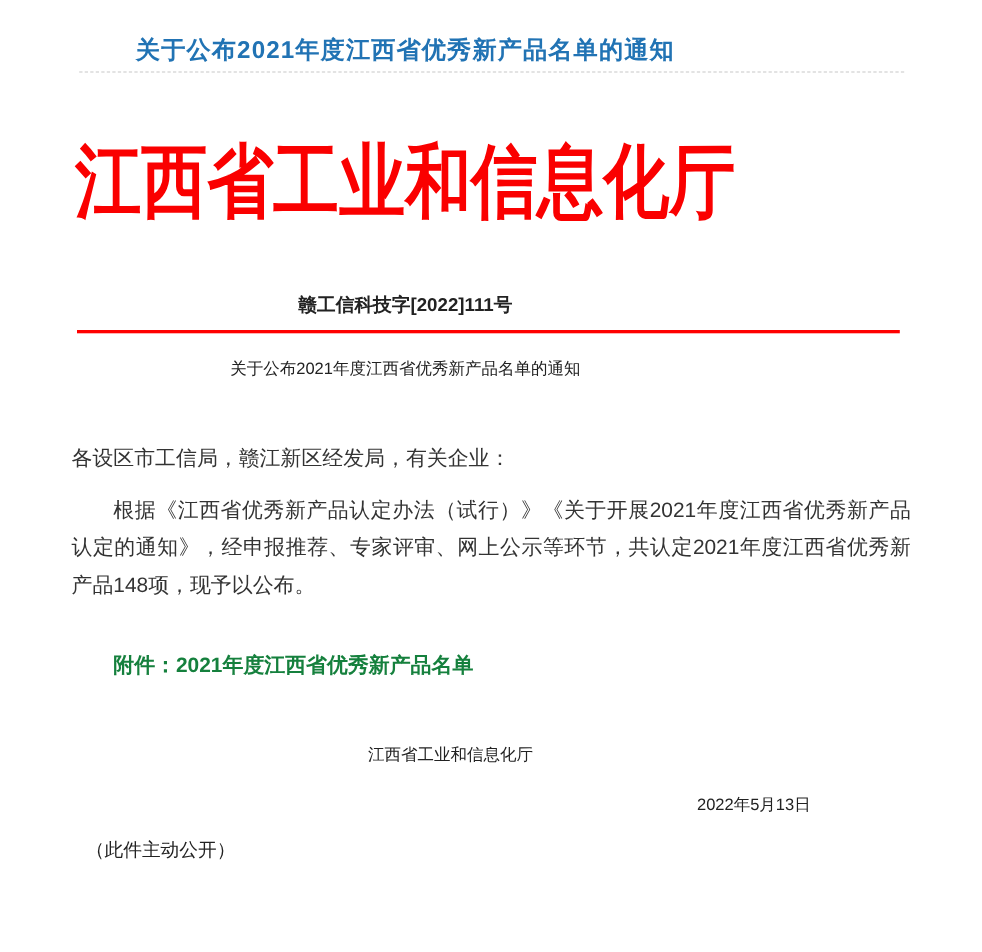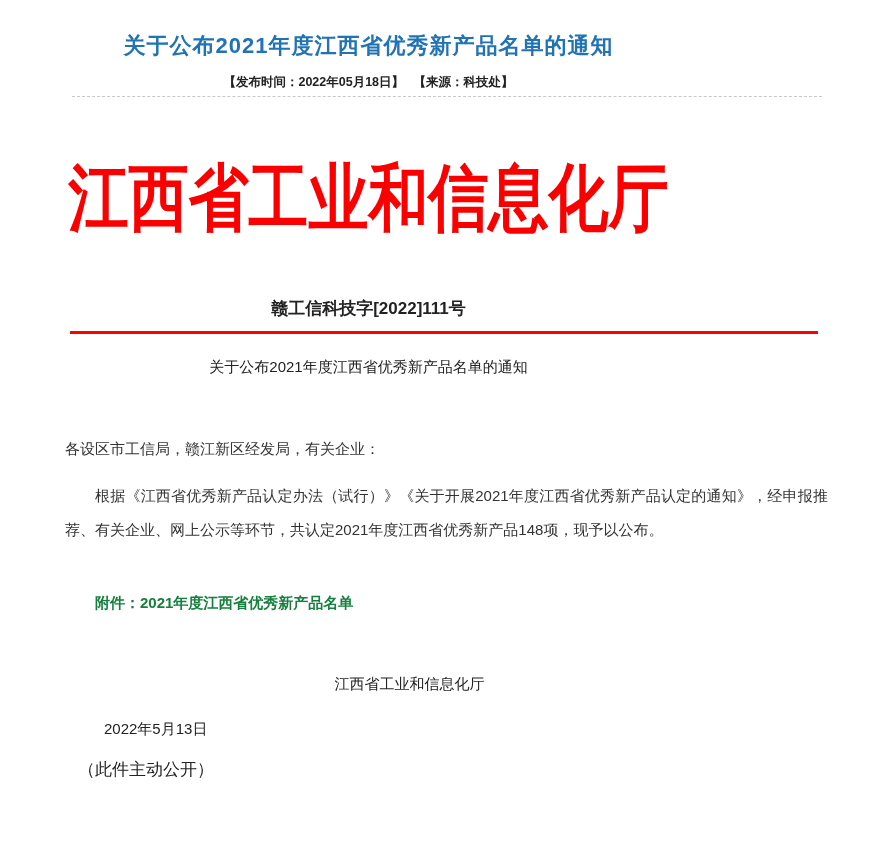--- a/index.html
+++ b/index.html
@@ -84,21 +84,21 @@
     font-size: 15px;
     line-height: 19px;
     color: #222222;
   }
 
   
   .body {
     margin-top: 63px;
     margin-left: 65px;
     width: 763px;
-    font-size: 15px;
+    font-size: 19px;
     color: var(--body-text);
   }
   .salutation { line-height: 20px; }
   .para {
     margin-top: 20px;
     line-height: 34px;
     text-indent: 2em;
     text-align: justify;
   }
   .para + .para { margin-top: 0; }
@@ -115,58 +115,54 @@
     margin-top: 63px;
     padding-left: 82px;
     text-align: center;
     font-size: 15px;
     line-height: 16px;
     color: #222222;
   }
   .sign-date {
     margin-top: 29px;
     padding-left: 104px;
-    text-align: left;
+    text-align: right;
     font-size: 15px;
     line-height: 16px;
     color: #222222;
   }
   .footer-note {
     margin-top: 24px;
     margin-left: 78px;
     font-size: 17px;
     line-height: 18px;
     color: #222222;
   }
 </style>
 </head>
 <body>
 
 <div class="page">
 
   <header class="header">
     <h1 class="page-title">关于公布2021年度江西省优秀新产品名单的通知</h1>
-    <div class="meta">
-      <span>【发布时间：2022年05月18日】</span>
-      <span>【来源：科技处】</span>
-    </div>
     <div class="dashed-divider"></div>
   </header>
 
   <div class="letterhead">江西省工业和信息化厅</div>
 
   <div class="doc-number">赣工信科技字[2022]111号</div>
 
   <div class="red-rule"></div>
 
   <div class="doc-title">关于公布2021年度江西省优秀新产品名单的通知</div>
 
   <div class="body">
     <p class="salutation">各设区市工信局，赣江新区经发局，有关企业：</p>
-    <p class="para">根据《江西省优秀新产品认定办法（试行）》《关于开展2021年度江西省优秀新产品认定的通知》，经申报推荐、有关企业、网上公示等环节，共认定2021年度江西省优秀新产品148项，现予以公布。</p>
+    <p class="para">根据《江西省优秀新产品认定办法（试行）》《关于开展2021年度江西省优秀新产品认定的通知》，经申报推荐、专家评审、网上公示等环节，共认定2021年度江西省优秀新产品148项，现予以公布。</p>
     <p class="attachment">附件：2021年度江西省优秀新产品名单</p>
   </div>
 
   <div class="signature">江西省工业和信息化厅</div>
 
   <div class="sign-date">2022年5月13日</div>
 
   <div class="footer-note">（此件主动公开）</div>
 
 </div>

